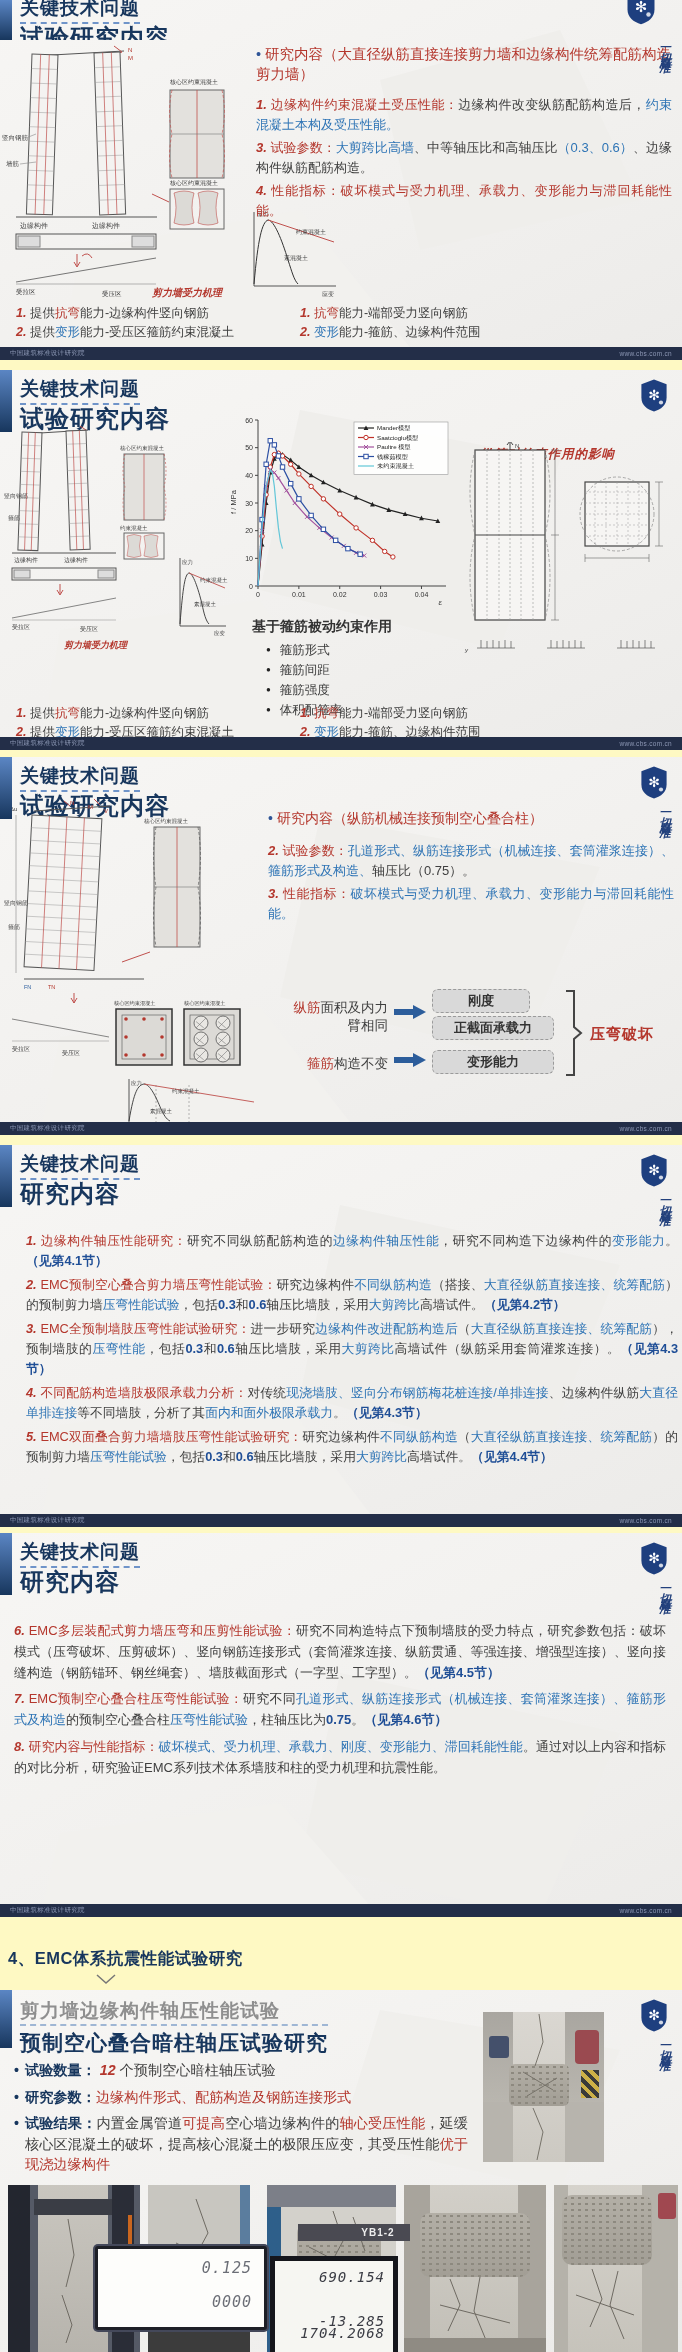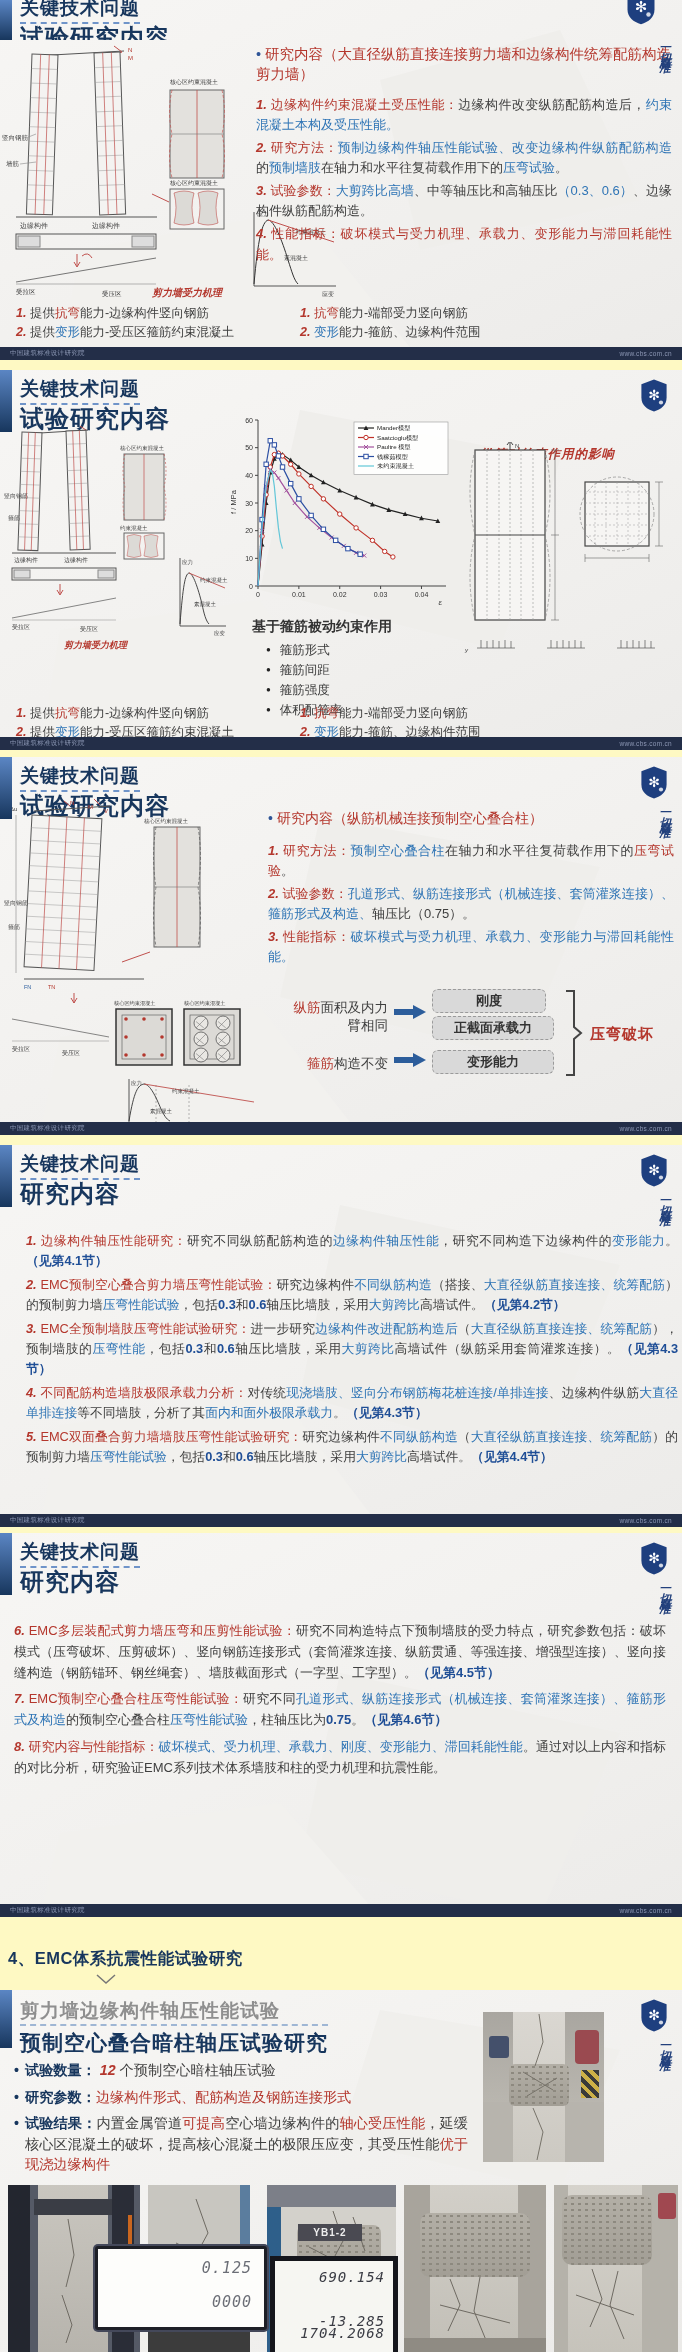--- a/index.html
+++ b/index.html
@@ -34,21 +34,21 @@
   .sec-head{position:absolute;left:8px;font-size:16.5px;font-weight:bold;color:#17365d;letter-spacing:.5px;z-index:2;}
   .sub6{font-size:19px;font-weight:bold;color:#8f8f8f;letter-spacing:1px;}
   .tit6{font-size:21px;font-weight:bold;color:#17365d;letter-spacing:1px;border-top:2px dashed #9fb6d4;padding-top:3px;display:inline-block;}
   .b6{display:flex;font-size:14.2px;line-height:1.45;margin-bottom:6px;width:462px;text-align:justify;}
   .b6 .bdot{color:#17365d;font-weight:bold;margin:0 6px 0 8px;flex:0 0 auto;}
   .ph{position:absolute;overflow:hidden;z-index:2;background:#c9c6c0;}
   .rubble{position:absolute;background:radial-gradient(#8d897f 1.2px,transparent 1.5px),linear-gradient(#b3afa6,#a29e95);background-size:7px 6px,100% 100%;}
   .digits{font-family:"DejaVu Sans Mono","Liberation Mono",monospace;font-style:italic;letter-spacing:1px;text-align:right;}
   .monitor{position:absolute;background:#fdfdfb;border:3px solid #1d1f26;border-radius:3px;z-index:5;box-shadow:0 0 0 2px #44485a;}
   .disp2{position:absolute;background:#f6f6f2;border:5px solid #15161c;z-index:5;}
-  .plate{position:absolute;background:#4a4a52;color:#eee;font-weight:bold;font-size:10px;text-align:center;line-height:17px;z-index:5;letter-spacing:1px;}
+  .plate{position:absolute;background:#4a4a52;color:#eee;font-weight:bold;font-size:10px;text-align:center;line-height:17px;z-index:5;letter-spacing:1px;padding-left:48px;}
   svg text{font-family:"Liberation Sans","DejaVu Sans",sans-serif;}
 </style>
 </head>
 <body>
 
 <div id="page">
 
   <div class="slide" style="top:0;height:360px;">
     <svg class="wm" width="682" height="360">
         <polygon points="380,80 560,30 640,200 420,250" fill="#efeeeb"></polygon>
@@ -135,21 +135,20 @@
       <text x="294" y="190" font-size="6" fill="#444">约束混凝土</text>
       <text x="282" y="216" font-size="6" fill="#444">素混凝土</text>
       <text x="320" y="252" font-size="6" fill="#444">应变</text>
       <text x="150" y="252" font-size="10" fill="#b4372d" font-weight="bold" font-style="italic">剪力墙受力机理</text>
     </svg>
 
     <div class="z" style="left:256px;top:44px;width:416px;">
       <div class="bullet-line"><span class="bullet-dot">•</span><span>研究内容（大直径纵筋直接连接剪力墙和边缘构件统筹配筋构造剪力墙）</span></div>
       <div style="height:10px;"></div>
       <p class="para"><span class="seg c-num">1. </span><span class="seg c-red">边缘构件约束混凝土受压性能：</span><span class="seg c-dark">边缘构件改变纵筋配筋构造后，</span><span class="seg c-blue">约束混凝土本构及受压性能。</span></p>
-      <p class="para"><span class="seg c-num">2. </span><span class="seg c-red">研究方法：</span><span class="seg c-blue">预制边缘构件轴压性能试验、改变边缘构件纵筋配筋构造</span><span class="seg c-dark">的</span><span class="seg c-blue">预制墙肢</span><span class="seg c-dark">在轴力和水平往复荷载作用下的</span><span class="seg c-blue">压弯试验</span><span class="seg c-dark">。</span></p>
       <p class="para"><span class="seg c-num">3. </span><span class="seg c-red">试验参数：</span><span class="seg c-blue">大剪跨比高墙</span><span class="seg c-dark">、中等轴压比和高轴压比</span><span class="seg c-blue">（0.3、0.6）</span><span class="seg c-dark">、边缘构件纵筋配筋构造。</span></p>
       <p class="para"><span class="seg c-num">4. </span><span class="seg c-red">性能指标：</span><span class="seg c-red">破坏模式与受力机理、承载力、变形能力与滞回耗能性能。</span></p>
     </div>
 
     <div class="z mech" style="left:16px;top:304px;width:280px;">
       <div><span class="seg c-num">1. </span><span class="seg c-dark">提供</span><span class="seg c-red">抗弯</span><span class="seg c-dark">能力-边缘构件竖向钢筋</span></div>
       <div><span class="seg c-num">2. </span><span class="seg c-dark">提供</span><span class="seg c-blue">变形</span><span class="seg c-dark">能力-受压区箍筋约束混凝土</span></div>
     </div>
     <div class="z mech" style="left:300px;top:304px;width:330px;">
       <div><span class="seg c-num">1. </span><span class="seg c-red">抗弯</span><span class="seg c-dark">能力-端部受力竖向钢筋</span></div>
@@ -564,32 +563,31 @@
       <text x="168" y="296" font-size="5.5" fill="#444">约束混凝土</text>
       <text x="146" y="316" font-size="5.5" fill="#444">素混凝土</text>
       <text x="143" y="333" font-size="5.5" font-style="italic" fill="#444">εcud</text>
       <text x="178" y="333" font-size="5.5" font-style="italic" fill="#444">εcu2</text>
       <text x="238" y="333" font-size="5.5" fill="#444">应变</text>
     </svg>
 
     <div class="z" style="left:268px;top:52px;width:406px;">
       <div class="bullet-line" style="font-size:14px;"><span class="bullet-dot">•</span><span>研究内容（纵筋机械连接预制空心叠合柱）</span></div>
       <div style="height:12px;"></div>
-      <p class="para"><span class="seg c-num">1. </span><span class="seg c-red">研究方法：</span><span class="seg c-blue">预制空心叠合柱</span><span class="seg c-dark">在轴力和水平往复荷载作用下的</span><span class="seg c-red">压弯试验</span><span class="seg c-dark">。</span></p>
       <p class="para"><span class="seg c-num">2. </span><span class="seg c-red">试验参数：</span><span class="seg c-blue">孔道形式、纵筋连接形式（机械连接、套筒灌浆连接）、箍筋形式及构造、</span><span class="seg c-dark">轴压比（0.75）。</span></p>
       <p class="para"><span class="seg c-num">3. </span><span class="seg c-red">性能指标：</span><span class="seg c-blue">破坏模式与受力机理、承载力、变形能力与滞回耗能性能。</span></p>
     </div>
 
     <div class="z" style="left:292px;top:232px;width:384px;height:100px;">
       <div class="flowlab" style="position:absolute;left:0;top:10px;width:96px;"><span class="seg c-red">纵筋</span><span class="seg c-dark">面积及内力臂相同</span></div>
       <svg style="position:absolute;left:102px;top:16px;" width="32" height="14">
           <rect y="4" width="19" height="6" fill="#2c5d9b"></rect>
           <polygon points="19,0 32,7 19,14" fill="#2c5d9b"></polygon>
         </svg>
-      <div class="fbox" style="position:absolute;left:140px;top:0;width:114px;">刚度</div>
+      <div class="fbox" style="position:absolute;left:140px;top:0;width:98px;">刚度</div>
       <div class="fbox" style="position:absolute;left:140px;top:27px;width:122px;">正截面承载力</div>
       <div class="flowlab" style="position:absolute;left:0;top:66px;width:96px;"><span class="seg c-red">箍筋</span><span class="seg c-dark">构造不变</span></div>
       <svg style="position:absolute;left:102px;top:64px;" width="32" height="14">
           <rect y="4" width="19" height="6" fill="#2c5d9b"></rect>
           <polygon points="19,0 32,7 19,14" fill="#2c5d9b"></polygon>
         </svg>
       <div class="fbox" style="position:absolute;left:140px;top:61px;width:122px;">变形能力</div>
       <svg style="position:absolute;left:272px;top:0;" width="20" height="88">
           <path d="M2,2 H10 V38 L17,44 L10,50 V86 H2" fill="none" stroke="#444" stroke-width="2"></path>
         </svg>

